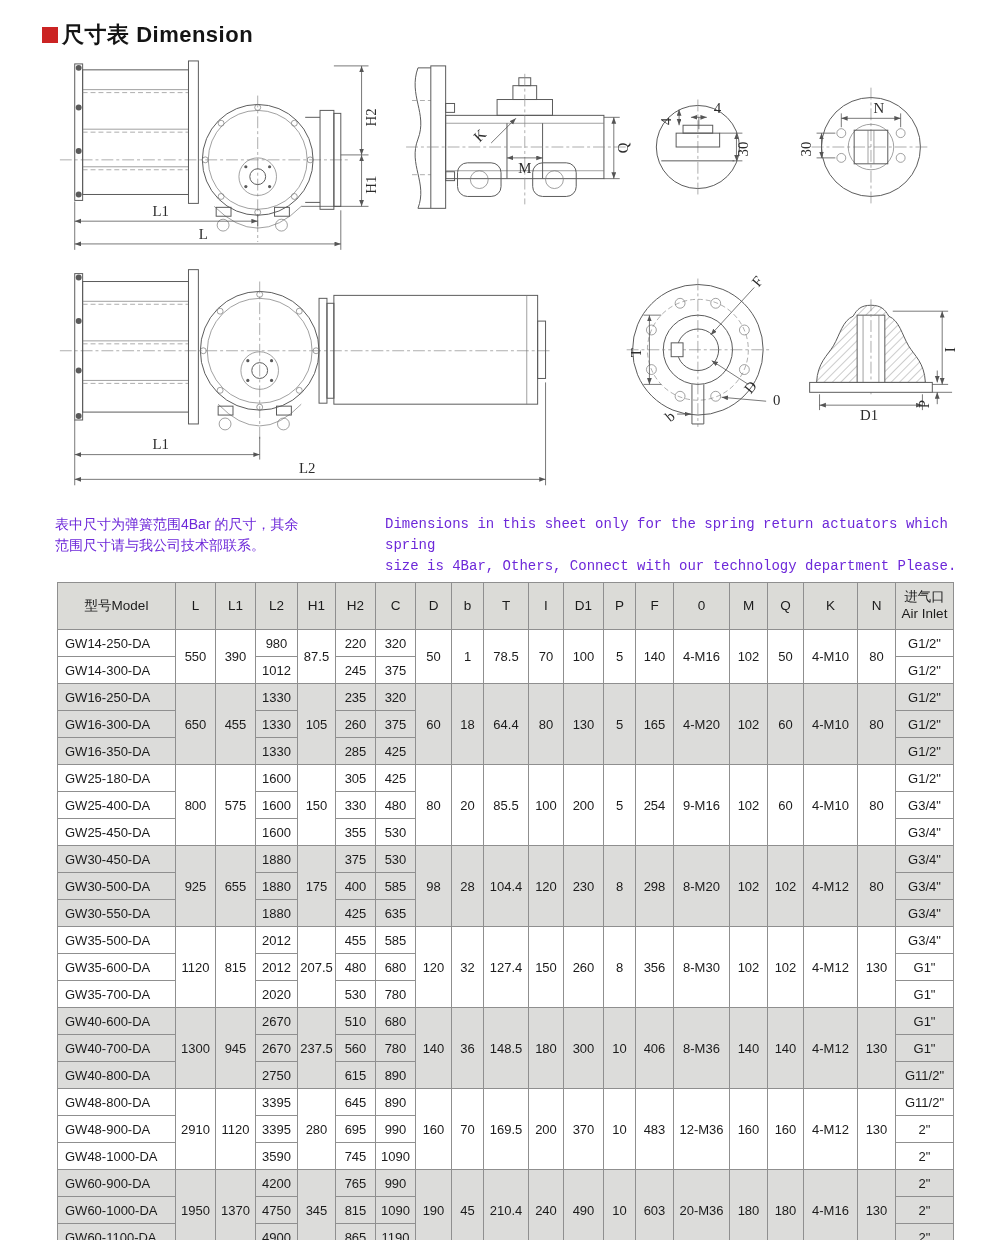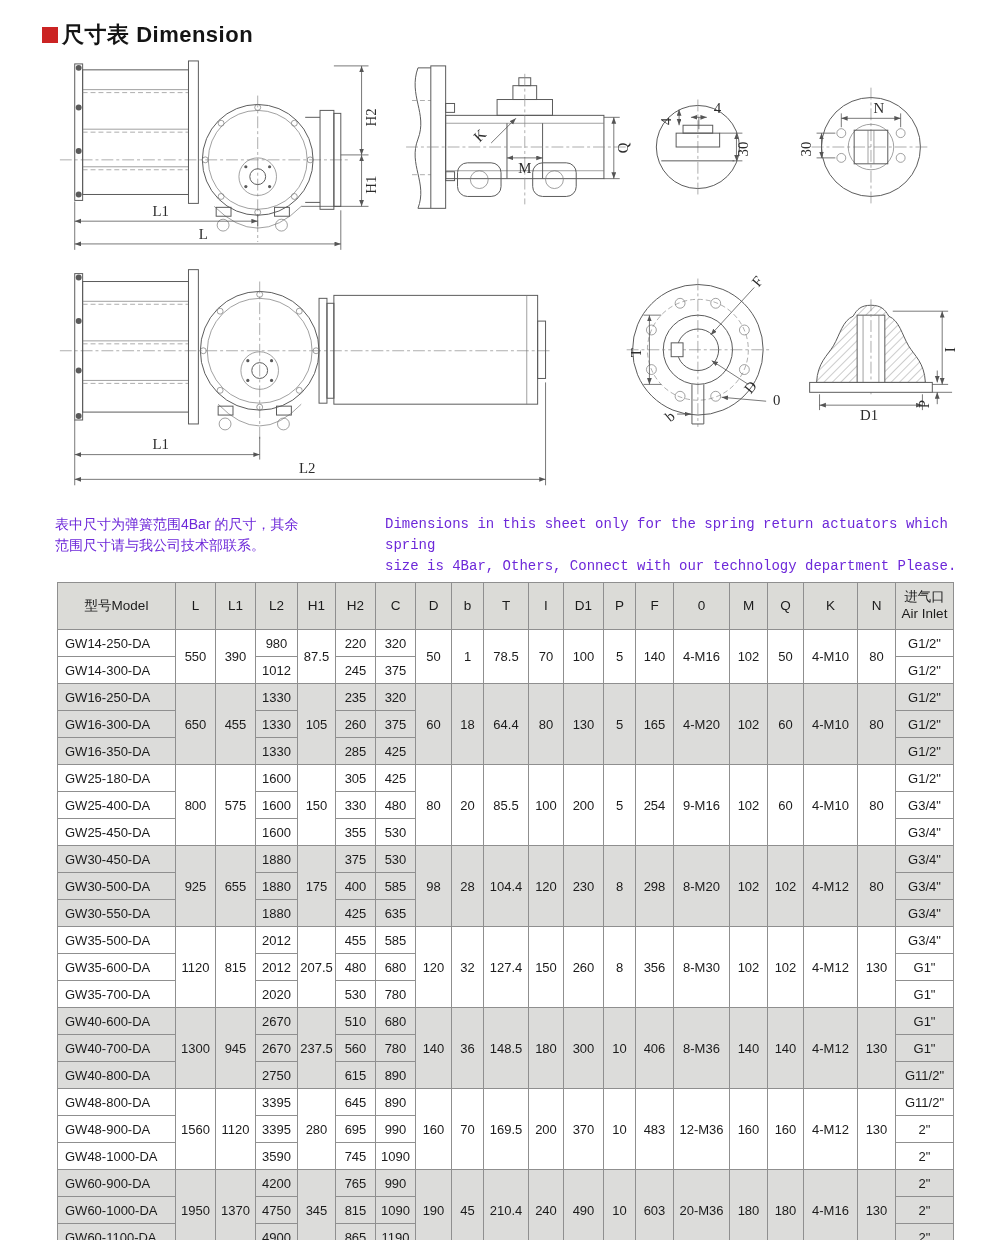--- a/index.html
+++ b/index.html
@@ -551,21 +551,21 @@
       </tr>
       <tr class="shade">
         <td class="model">GW40-800-DA</td>
         <td>2750</td>
         <td>615</td>
         <td>890</td>
         <td>G11/2"</td>
       </tr>
       <tr>
         <td class="model">GW48-800-DA</td>
-        <td rowspan="3">1560</td>
+        <td rowspan="3">2910</td>
         <td rowspan="3">1120</td>
         <td>3395</td>
         <td rowspan="3">280</td>
         <td>645</td>
         <td>890</td>
         <td rowspan="3">160</td>
         <td rowspan="3">70</td>
         <td rowspan="3">169.5</td>
         <td rowspan="3">200</td>
         <td rowspan="3">370</td>

